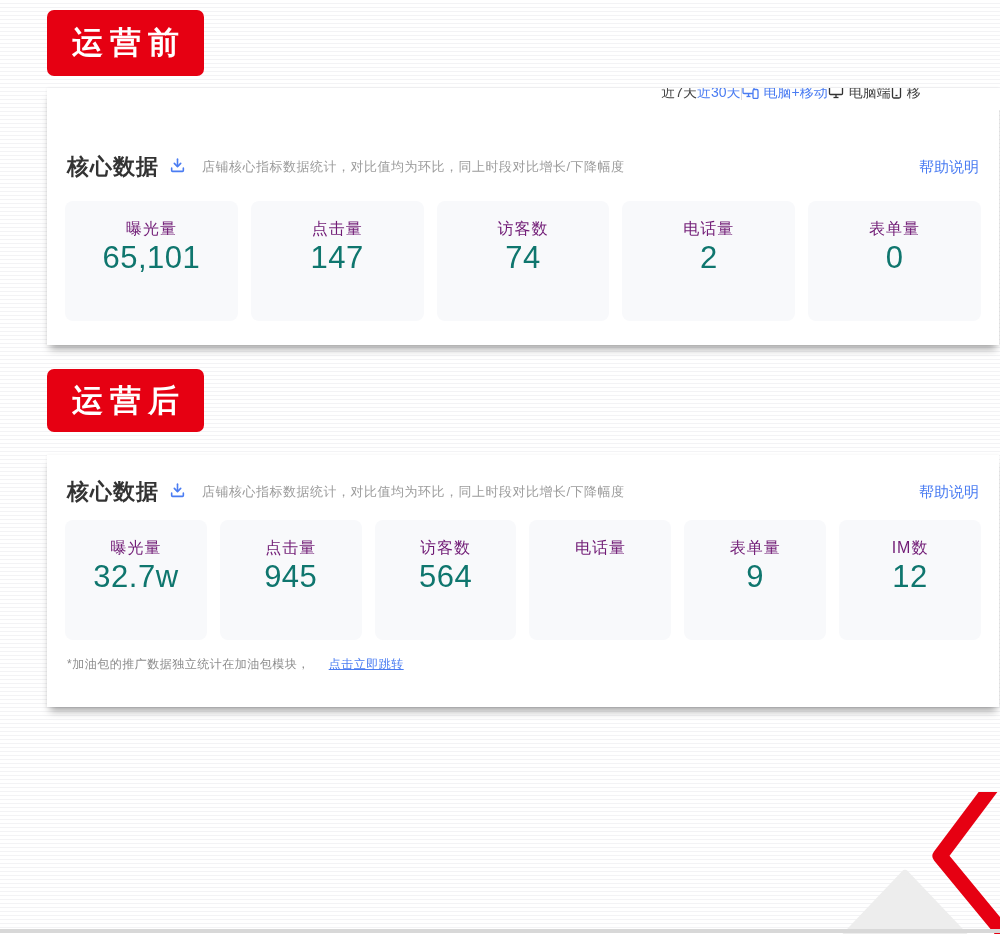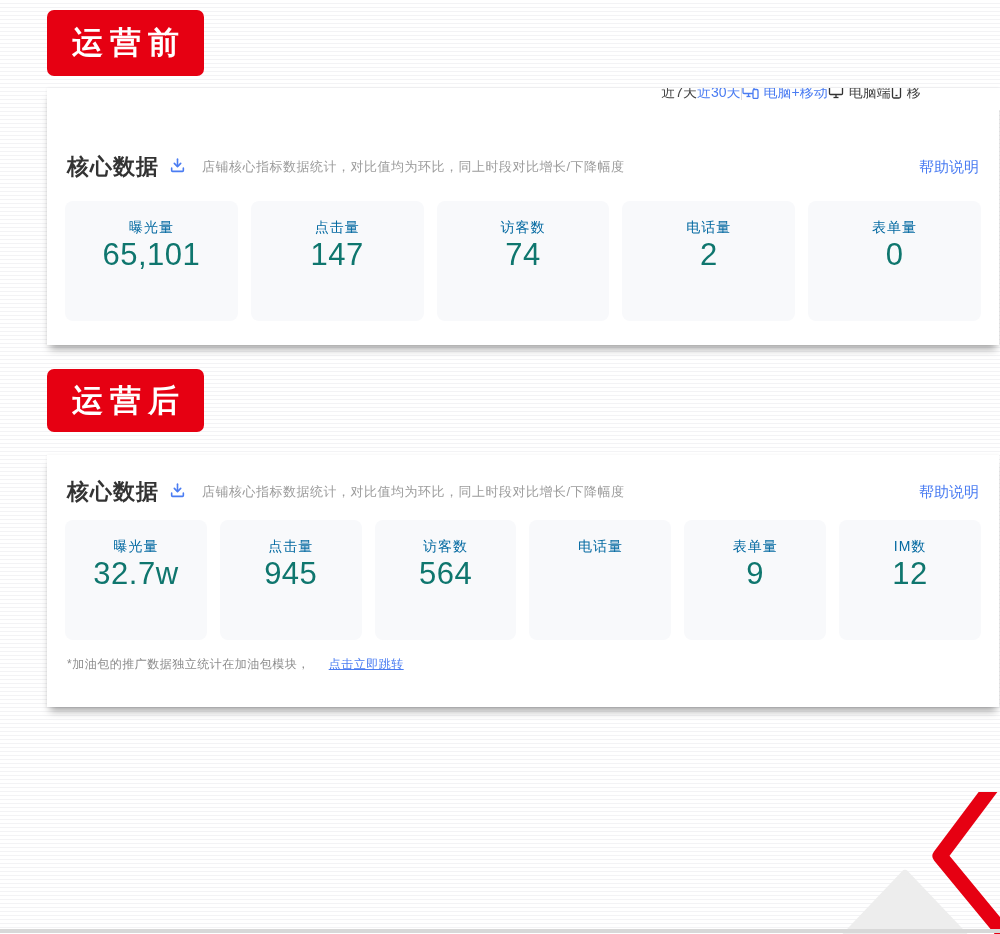--- a/index.html
+++ b/index.html
@@ -37,21 +37,21 @@
   .card2 .card-header{top:22px;}
   .card-title{font-size:22px;color:#333;font-weight:600;letter-spacing:1px;}
   .dl-icon{margin-left:10px;cursor:pointer;flex:none;}
   .card-desc{margin-left:16px;font-size:13px;color:#9b9b9b;letter-spacing:0.5px;}
   .help-link{margin-left:auto;font-size:15px;color:#4a7cf2;cursor:pointer;}
 
   .stat-row{position:absolute;left:18px;right:18px;display:flex;gap:13px;}
   .card1 .stat-row{top:113px;height:120px;}
   .card2 .stat-row{top:65px;height:120px;}
   .stat-box{flex:1;background:#f8f9fb;border-radius:8px;text-align:center;padding-top:18px;box-sizing:border-box;}
-  .stat-label{font-size:14px;color:#0369a1;letter-spacing:1px;}
+  .stat-label{font-size:16px;color:#701a75;letter-spacing:1px;}
   .stat-value{font-size:31px;color:#0f766e;letter-spacing:0.5px;}
 
   .footnote{position:absolute;left:20px;top:201px;font-size:12px;color:#8c8c8c;letter-spacing:0.5px;}
   .footnote-link{color:#4a7cf2;text-decoration:underline;cursor:pointer;margin-left:19px;text-align:center;}
 
   .deco-triangle{position:absolute;left:840px;top:866px;z-index:1;}
   .deco-chevron{position:absolute;right:0;top:792px;z-index:1;}
   .bottom-bar{position:absolute;left:0;right:0;bottom:1px;height:4px;background:#d8d8d8;z-index:4;}
 </style>
 </head>

